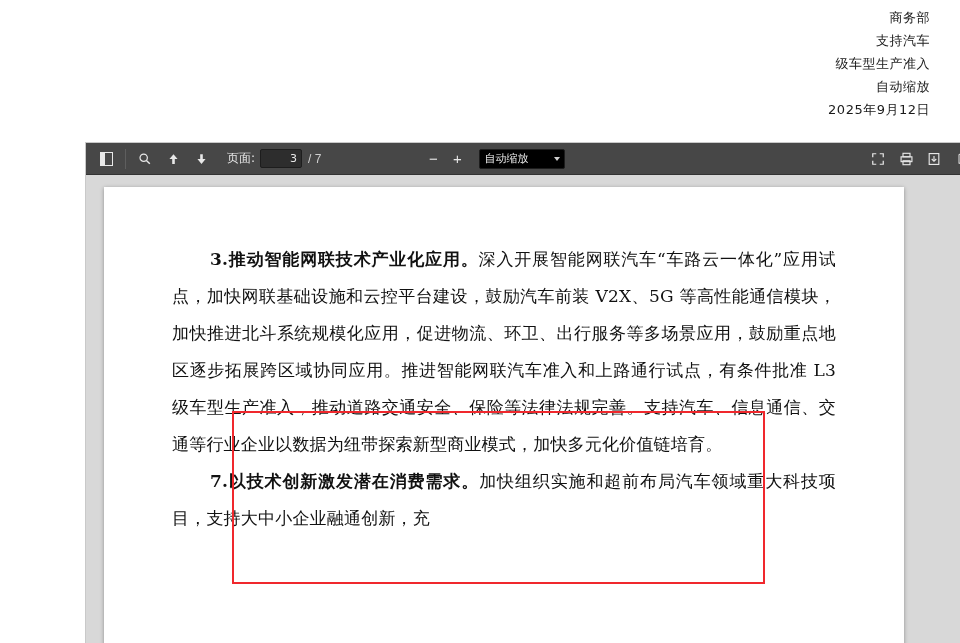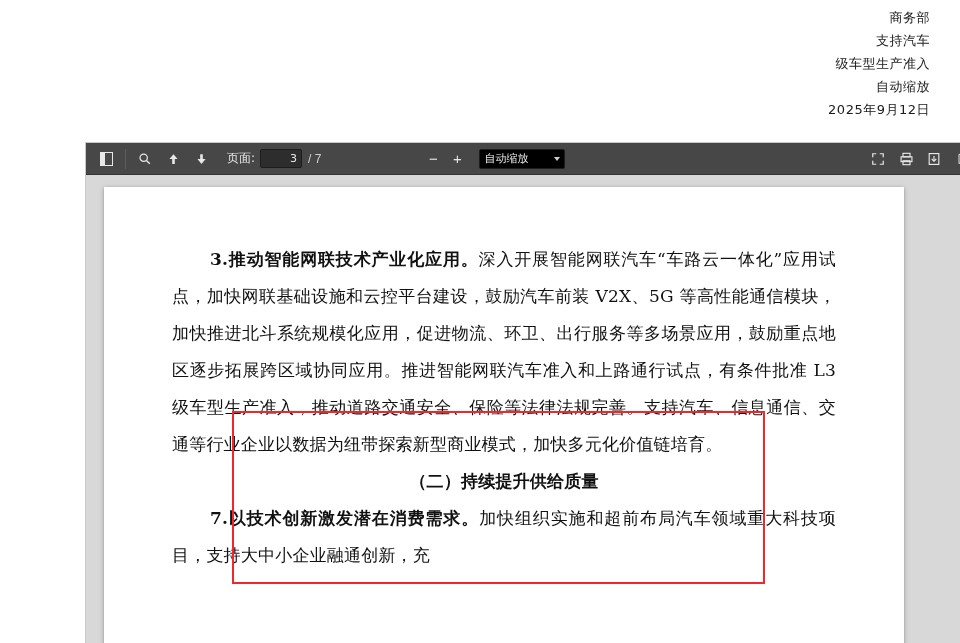--- a/index.html
+++ b/index.html
@@ -308,21 +308,20 @@
       </div>
     </div>
 
     <div class="doc-area">
 
       <div class="page">
         <div class="page-content">
 
           <p class="para"><span class="bold">3.推动智能网联技术产业化应用。</span><span>深入开展智能网联汽车“车路云一体化”应用试点，加快网联基础设施和云控平台建设，鼓励汽车前装 V2X、5G 等高性能通信模块，加快推进北斗系统规模化应用，促进物流、环卫、出行服务等多场景应用，鼓励重点地区逐步拓展跨区域协同应用。推进智能网联汽车准入和上路通行试点，有条件批准 L3 级车型生产准入，推动道路交通安全、保险等法律法规完善。支持汽车、信息通信、交通等行业企业以数据为纽带探索新型商业模式，加快多元化价值链培育。</span></p>
 
-          <p class="para center bold">（二）持续提升供给质量</p>
 
           <p class="para"><span class="bold">7.以技术创新激发潜在消费需求。</span><span>加快组织实施和超前布局汽车领域重大科技项目，支持大中小企业融通创新，充</span></p>
 
         </div>
 
         <div class="redbox"></div>
       </div>
 
     </div>
 

